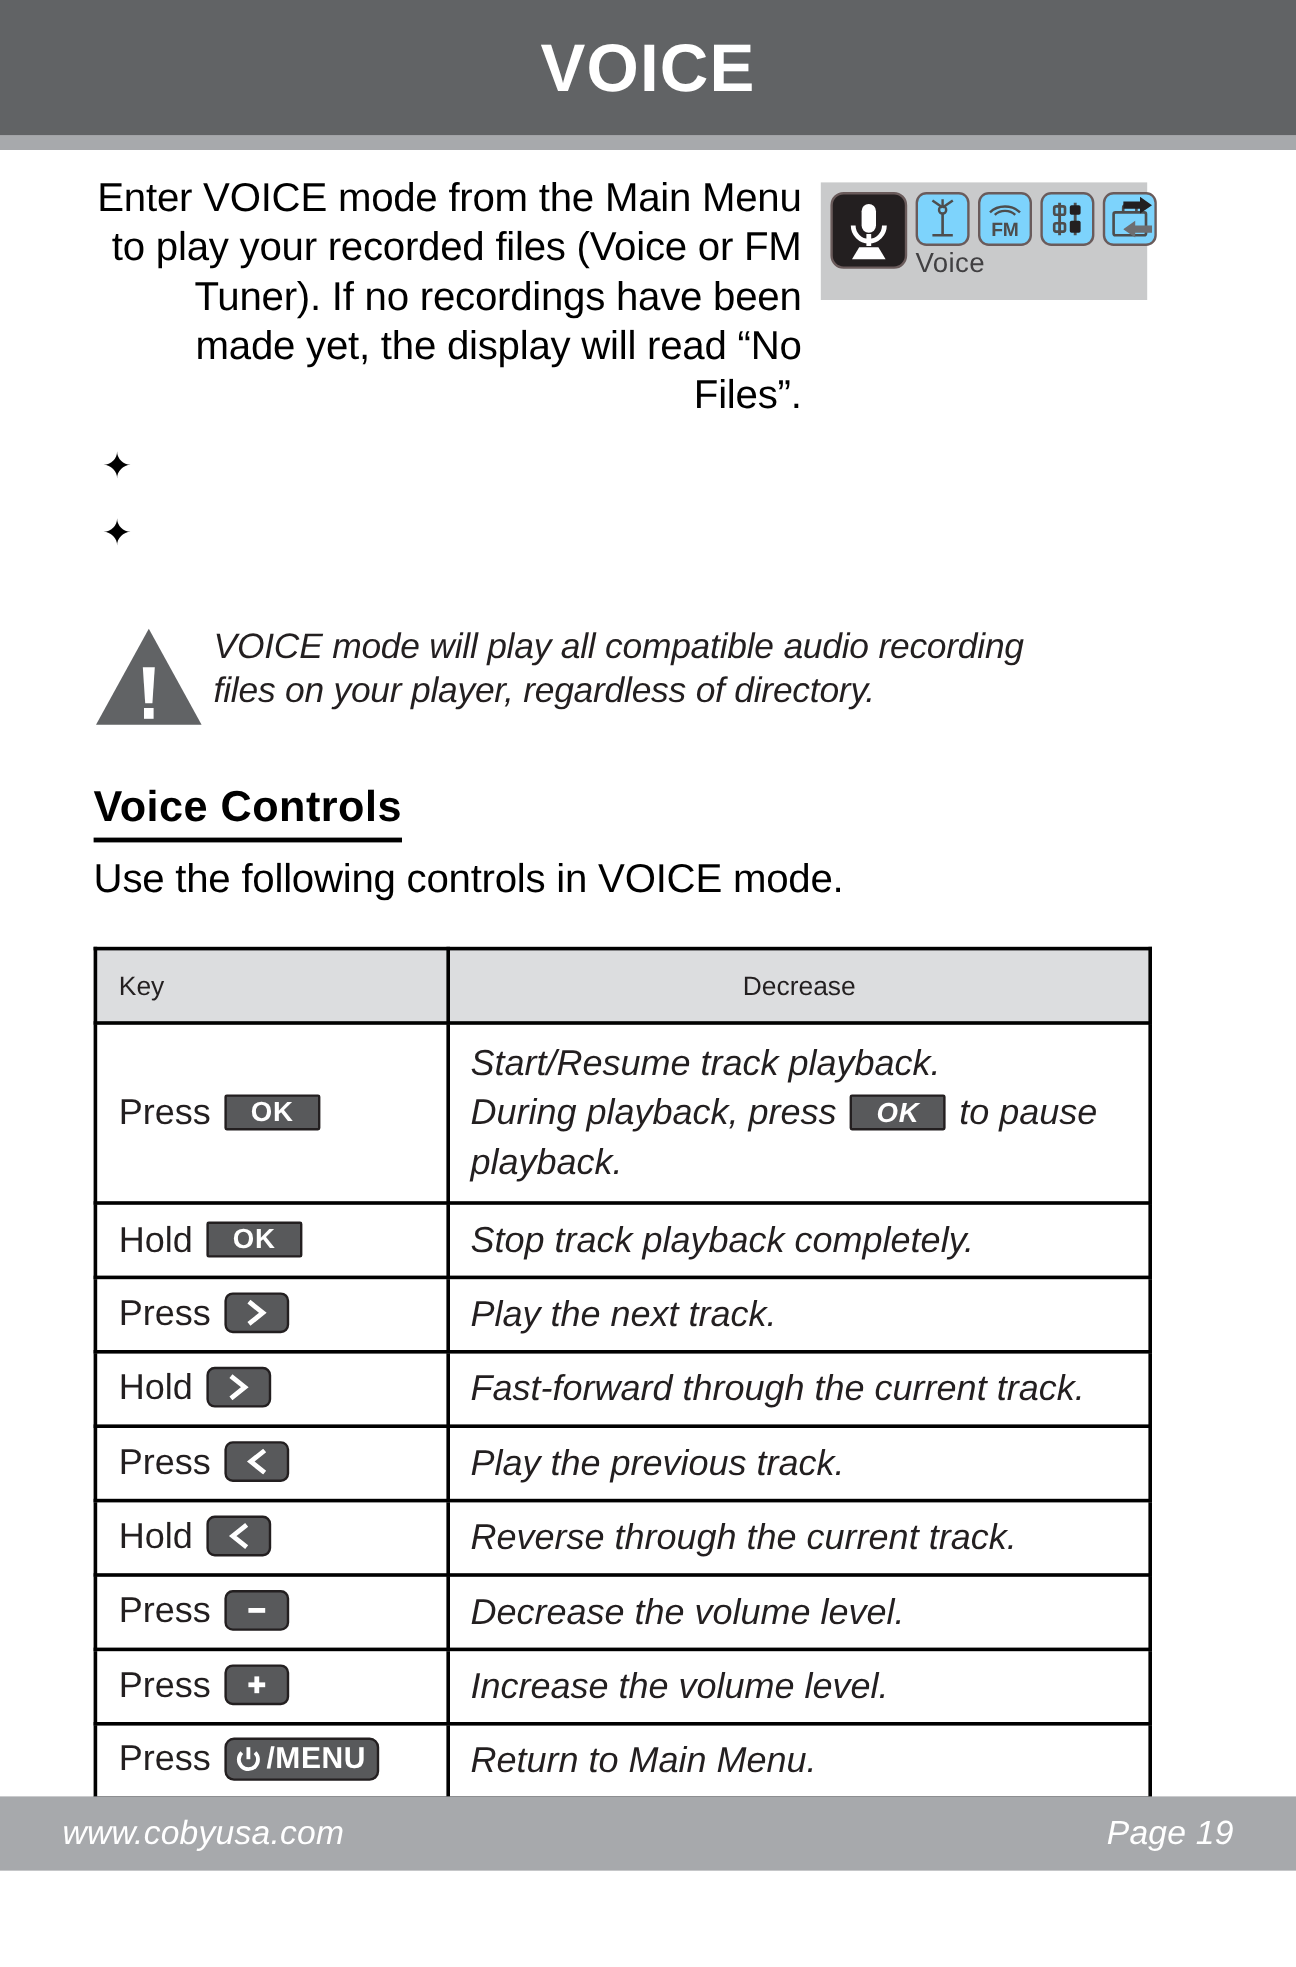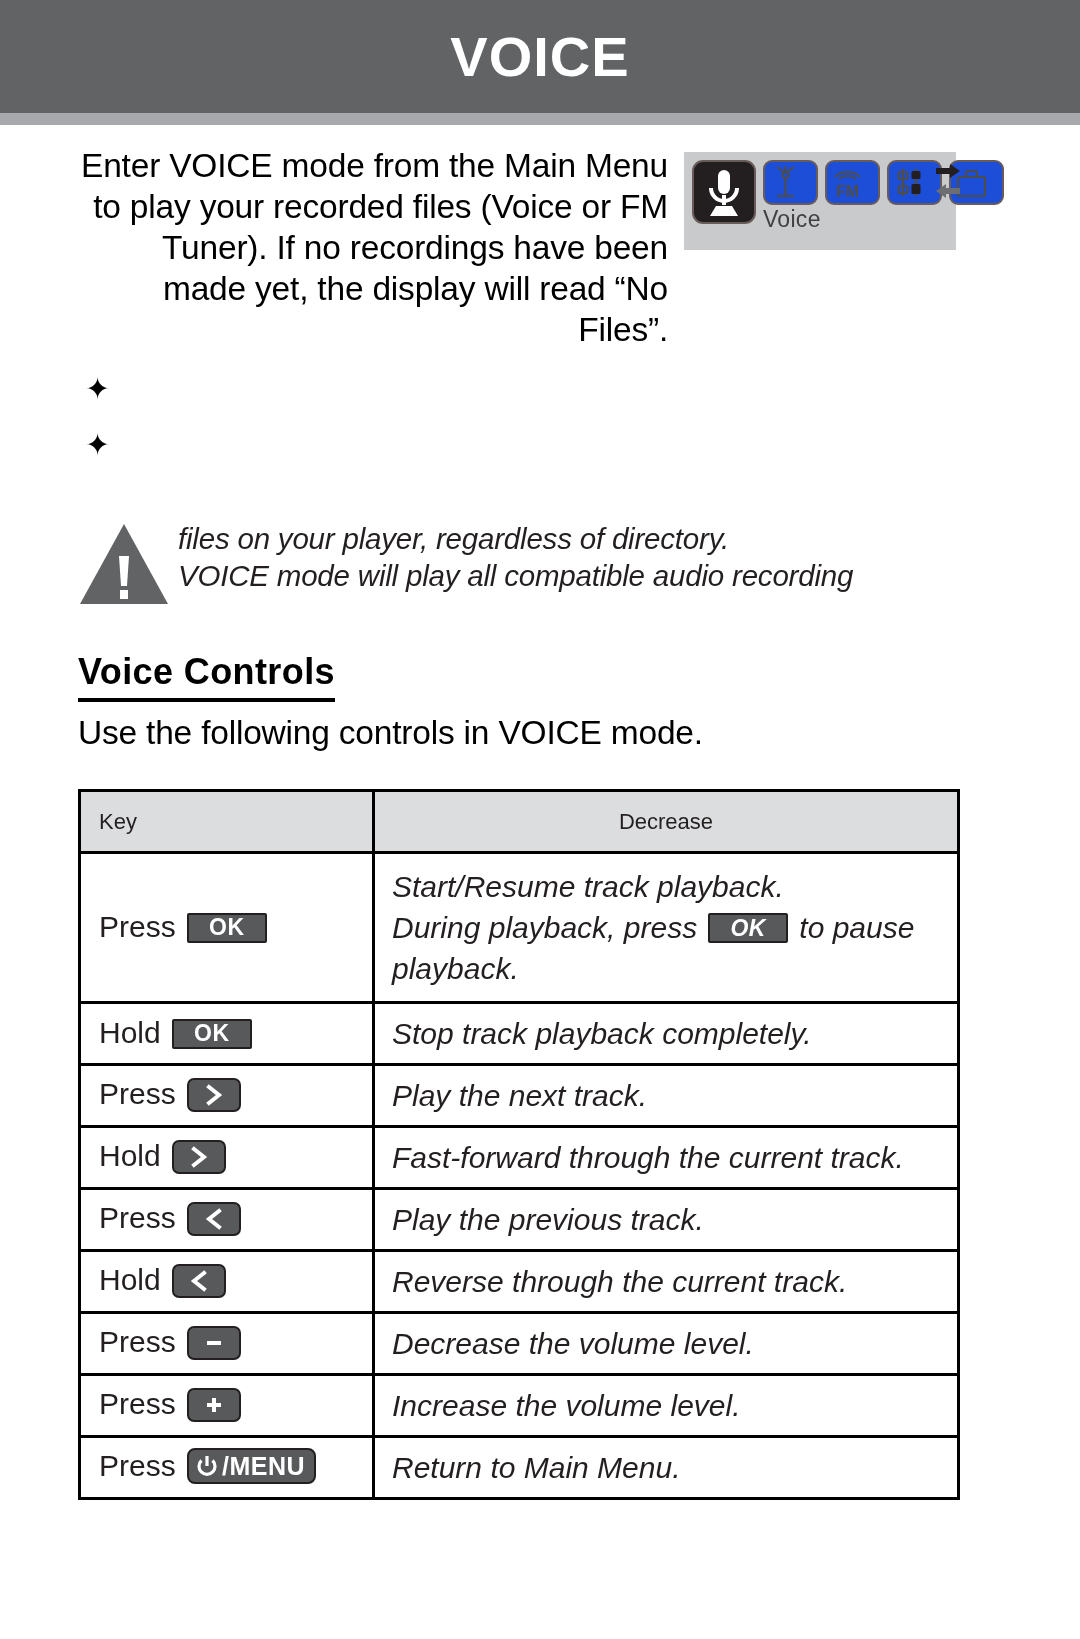--- a/index.html
+++ b/index.html
@@ -68,25 +68,25 @@
   }
   .menu-icons {
     position: absolute;
     left: 8px;
     top: 8px;
     display: flex;
     align-items: flex-start;
     gap: 7px;
   }
   .tile {
-    width: 55px;
+    width: 45px;
     height: 45px;
     border: 2px solid #6a5b5b;
     border-radius: 9px;
-    background: #1d4ed8;
+    background: #7dd3fc;
     position: relative;
   }
   .tile.active {
     width: 64px;
     height: 64px;
     background: #231f20;
     border: 2px solid #6a5b5b;
     border-radius: 11px;
   }
   .tile svg { display: block; }
@@ -379,22 +379,22 @@
 
   <div class="note">
     <div class="note-icon">
       <svg width="92" height="86" viewBox="0 0 92 86">
         <path d="M46 4 L90 84 L2 84 Z" fill="#616365"></path>
         <path d="M41 36 L51 36 L49 66 L43 66 Z" fill="#ffffff"></path>
         <rect x="42" y="70" width="8" height="9" fill="#ffffff"></rect>
       </svg>
     </div>
     <div class="note-text">
+      <span class="cell-line">VOICE mode will play all compatible audio recording</span>
       <span class="cell-line">files on your player, regardless of directory.</span>
-      <span class="cell-line">VOICE mode will play all compatible audio recording</span>
     </div>
   </div>
 
   <div class="section-heading">Voice Controls</div>
   <div class="section-sub">Use the following controls in VOICE mode.</div>
 
   <table class="ctrl-table">
     <thead>
       <tr>
         <th class="th-key">Key</th>
@@ -508,15 +508,19 @@
             </span>
             <span>/MENU</span>
           </span>
         </td>
         <td class="col-func">Return to Main Menu.</td>
       </tr>
 
     </tbody>
   </table>
 
+  <div class="footer">
+    <div class="footer-left">www.cobyusa.com</div>
+    <div class="footer-right">Page 19</div>
+  </div>
   <div class="footer-strip"></div>
 
 </div>
 
 </body></html>

